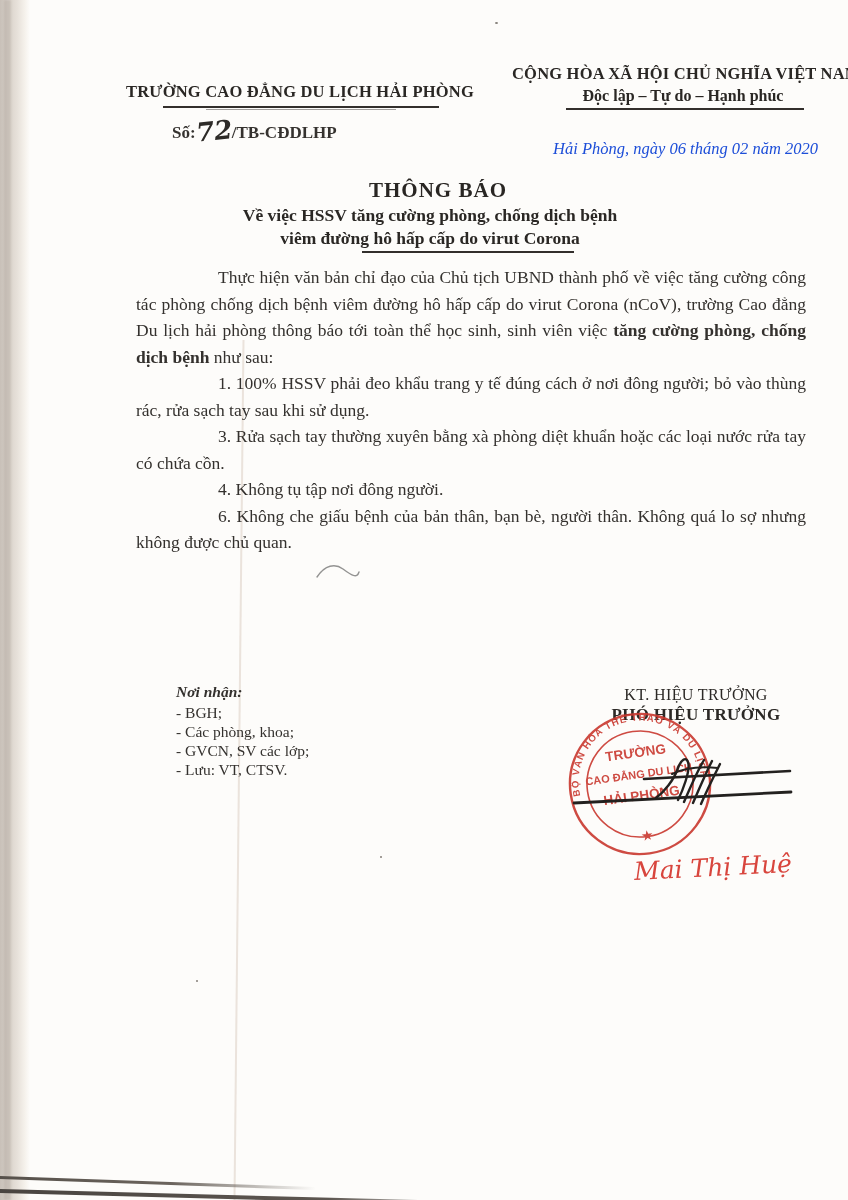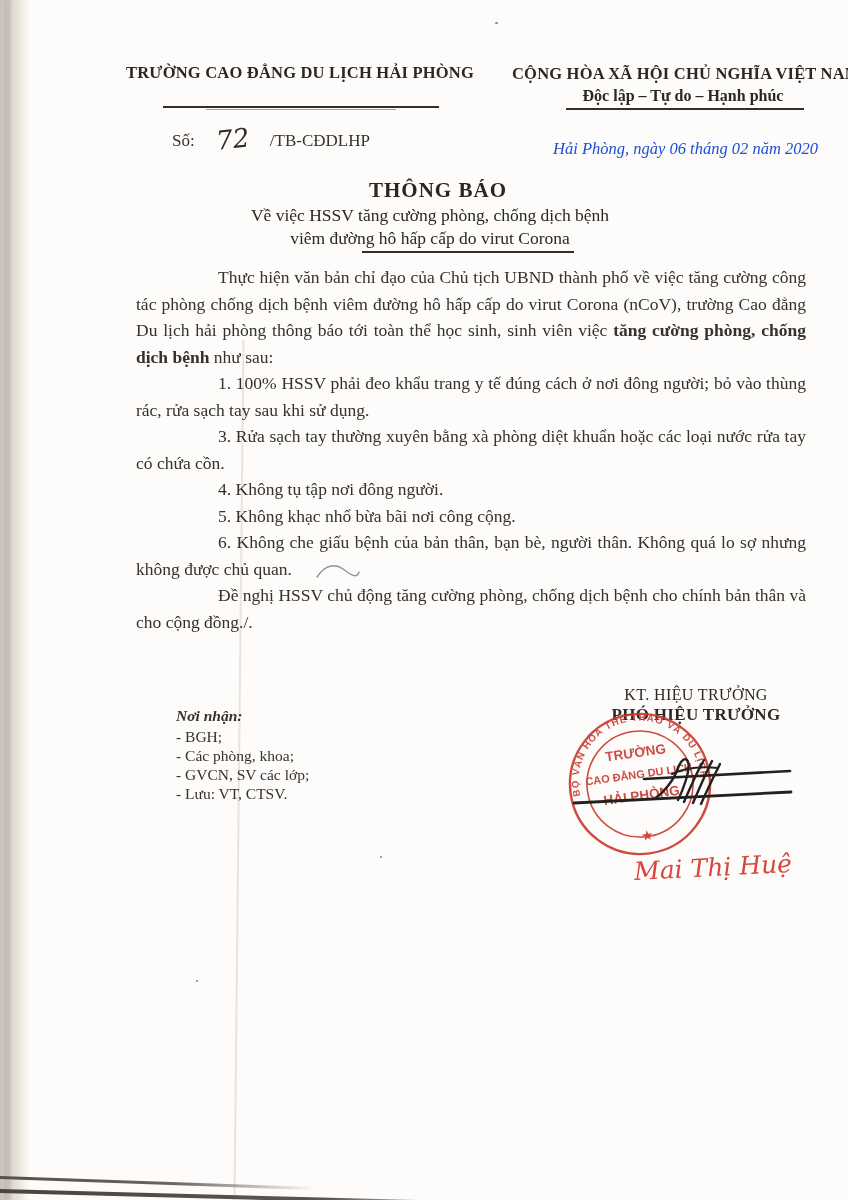--- a/index.html
+++ b/index.html
@@ -19,42 +19,42 @@
   .bottom-edge-1{left:-2px;top:1176px;width:318px;height:3px;border-radius:2px;
     background:linear-gradient(90deg,#56504a,#6b645d 55%,rgba(107,100,93,0));
     transform:rotate(2deg);transform-origin:left center;}
   .bottom-edge-2{left:-2px;top:1189px;width:508px;height:4px;border-radius:2px;
     background:linear-gradient(90deg,#494440,#5d5650 65%,rgba(93,86,80,0));
     transform:rotate(1.5deg);transform-origin:left center;}
   .speck{background:#857f79;border-radius:50%;}
   
   .org-block{left:88px;top:63px;width:424px;}
   .org-line1{font-size:16px;letter-spacing:.2px;color:#3a3734;}
-  .org-line2{font-size:16.5px;font-weight:bold;color:#2a2724;margin-top:0;letter-spacing:.2px;}
+  .org-line2{font-size:16.5px;font-weight:bold;color:#2a2724;margin-top:19px;letter-spacing:.2px;}
   .rule{height:2px;background:#332f2c;}
   .org-underline{left:163px;top:106px;width:276px;}
   .org-underline2{left:206px;top:109px;width:190px;height:1px;background:rgba(51,47,44,.45);}
-  .doc-number{left:172px;top:122px;display:flex;align-items:baseline;gap:21px;font-size:17px;color:#35322f;}
+  .doc-number{left:172px;top:114px;display:flex;align-items:baseline;gap:0;font-size:17px;color:#35322f;font-weight:bold;}
   .doc-number .hand{font-family:"DejaVu Serif",serif;font-style:italic;font-size:26px;color:#2d2a27;
     transform:rotate(-6deg) translateY(2px);display:inline-block;}
   .nat-line1{left:512px;top:64px;width:400px;font-weight:bold;font-size:16.5px;color:#2a2724;letter-spacing:.2px;}
   .nat-line2{left:518px;top:87px;width:330px;font-weight:bold;font-size:16px;color:#2a2724;}
   .nat-underline{left:566px;top:108px;width:238px;}
   .dateline{left:500px;top:139px;width:318px;text-align:right;font-style:italic;font-size:16.5px;color:#1d4ed8;}
   
   .doc-title{left:88px;top:178px;width:700px;font-size:21px;font-weight:bold;letter-spacing:1px;color:#292623;}
-  .doc-sub{left:80px;width:700px;font-size:17.5px;font-weight:normal;color:#2a2724;}
+  .doc-sub{left:80px;width:700px;font-size:17.5px;font-weight:bold;color:#2a2724;}
   .sub1{top:205px;} .sub2{top:228px;}
   .sub-underline{left:362px;top:251px;width:212px;}
   
   .body-block{left:136px;top:264px;width:670px;font-size:17.5px;line-height:26.5px;
     text-align:justify;color:#34312e;font-family:Liberation Serif, serif;}
   .body-block p{margin:0;text-indent:82px;}
   
-  .recipients{left:176px;top:682px;font-size:15.5px;line-height:19px;color:#34312e;margin-top:24px;}
+  .recipients{left:176px;top:682px;font-size:15.5px;line-height:19px;color:#34312e;}
   .recipients .label{font-weight:bold;font-style:italic;margin-bottom:2px;}
   
   .sign-block{left:562px;top:686px;width:268px;color:#2c2926;}
   .sign-perpro{font-size:16px;letter-spacing:.4px;}
   .sign-position{font-size:17px;font-weight:bold;margin-top:1px;letter-spacing:.3px;}
   .stamp-wrap{left:566px;top:710px;width:148px;height:148px;}
   .sig-wrap{left:560px;top:740px;width:240px;height:80px;}
   .signer-name{left:618px;top:853px;width:190px;text-align:center;
     font-family:"DejaVu Serif",serif;font-style:italic;font-size:25px;color:#d8453d;
     transform:rotate(-3deg);}
@@ -92,23 +92,21 @@
 <div class="abs doc-title center">THÔNG BÁO</div>
 <div class="abs doc-sub sub1 center">Về việc HSSV tăng cường phòng, chống dịch bệnh</div>
 <div class="abs doc-sub sub2 center">viêm đường hô hấp cấp do virut Corona</div>
 <div class="abs rule sub-underline"></div>
 
 <div class="abs body-block">
   <p><span>Thực hiện văn bản chỉ đạo của Chủ tịch UBND thành phố về việc tăng cường công tác phòng chống dịch bệnh viêm đường hô hấp cấp do virut Corona (nCoV), trường Cao đẳng Du lịch hải phòng thông báo tới toàn thể học sinh, sinh viên việc</span> <b>tăng cường phòng, chống dịch bệnh</b> <span>như sau:</span></p>
   <p>1. 100% HSSV phải đeo khẩu trang y tế đúng cách ở nơi đông người; bỏ vào thùng rác, rửa sạch tay sau khi sử dụng.</p>
   <p>3. Rửa sạch tay thường xuyên bằng xà phòng diệt khuẩn hoặc các loại nước rửa tay có chứa cồn.</p>
   <p>4. Không tụ tập nơi đông người.</p>
-  <p>5. Không khạc nhổ bừa bãi nơi công cộng.</p>
   <p>6. Không che giấu bệnh của bản thân, bạn bè, người thân. Không quá lo sợ nhưng không được chủ quan.</p>
-  <p>Đề nghị HSSV chủ động tăng cường phòng, chống dịch bệnh cho chính bản thân và cho cộng đồng./.</p>
 </div>
 
 <svg class="abs pen-mark" viewBox="0 0 48 24">
   <path d="M3,17 C11,5 21,3 29,9 S43,19 45,12" fill="none" stroke="#3c3c3c" stroke-width="1.4" opacity="0.55" stroke-linecap="round"></path>
 </svg>
 
 <div class="abs recipients">
   <div class="label">Nơi nhận:</div>
   <div>- BGH;</div>
   <div>- Các phòng, khoa;</div>

